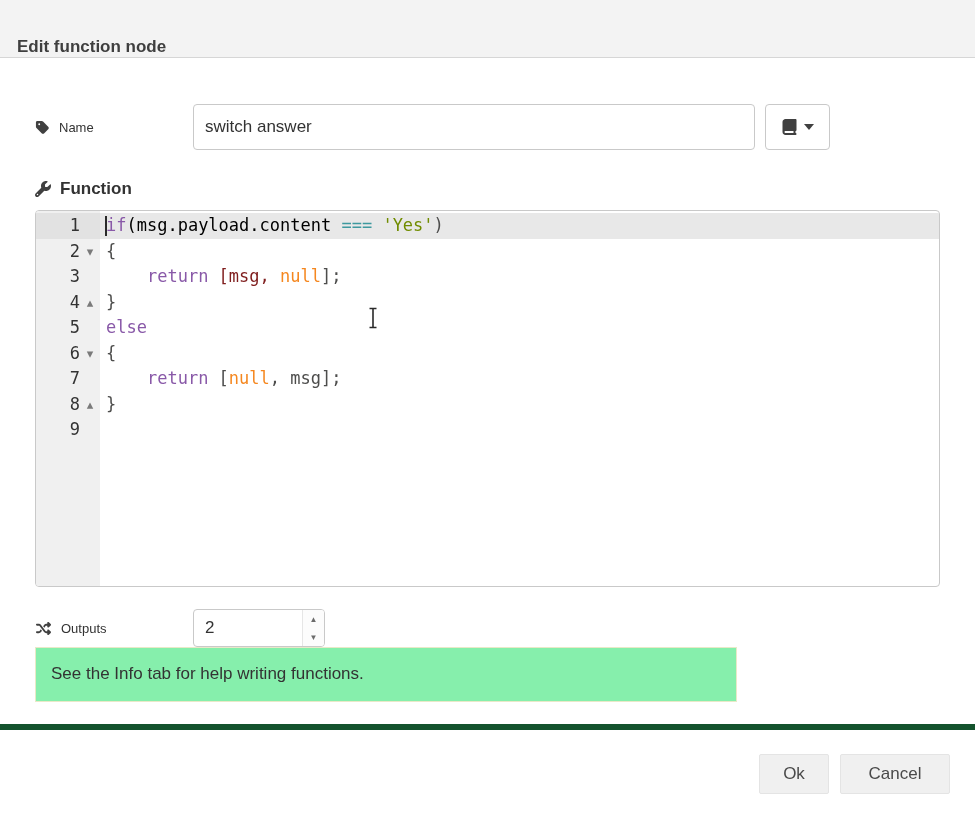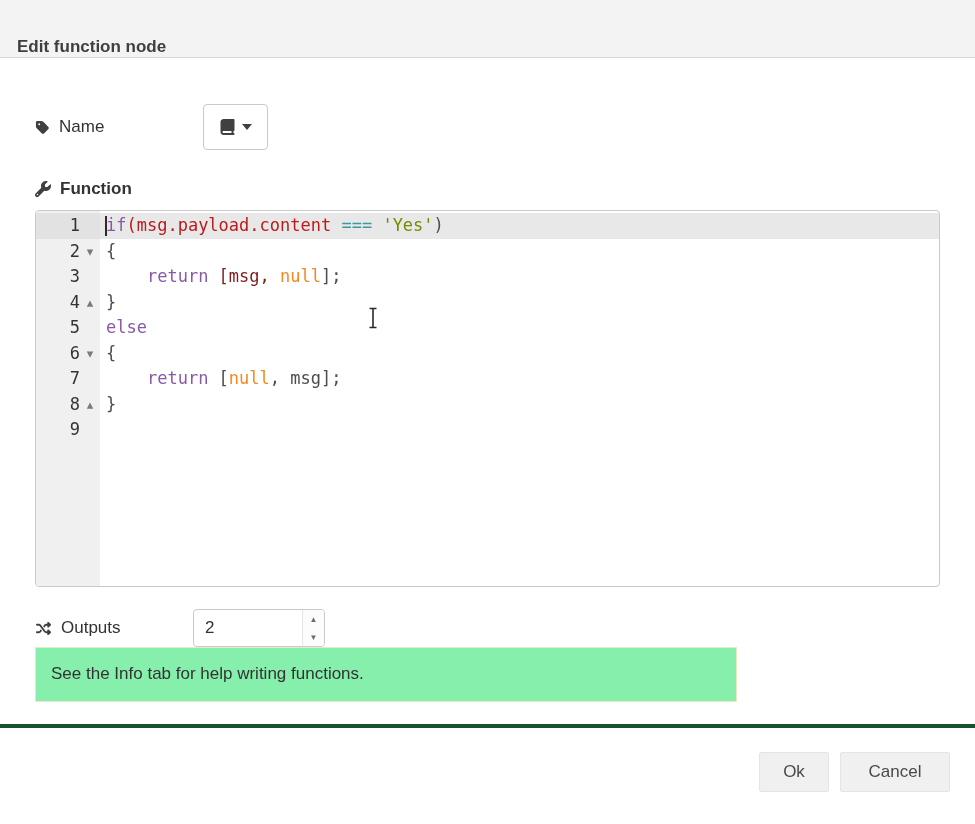--- a/index.html
+++ b/index.html
@@ -17,21 +17,21 @@
     display:flex; align-items:flex-end; padding:0 17px;
   }
   .dlg-title { font-size:17px; font-weight:bold; color:#3f3f3f; }
 
   
   .dlg-body { padding:0 35px; }
   .form-row { display:flex; align-items:center; }
   .row-name { margin-top:46px; }
   .field-label {
     width:158px; display:flex; align-items:center; gap:9px;
-    font-size:17px; color:#333; flex-shrink:0;
+    font-size:13px; color:#333; flex-shrink:0;
   }
   .field-label svg { flex-shrink:0; }
   .icon { fill:#404040; }
 
   .name-input {
     width:562px; height:46px; border:1px solid #c9c9c9; border-radius:4px;
     padding:0 11px; font-size:17px; color:#333; font-family:"Liberation Sans",sans-serif;
     outline:none; background:#fff;
   }
   .library-btn {
@@ -89,21 +89,21 @@
 
   
   .form-tip {
     margin-top:0; width:702px; min-height:55px;
     background:#86efac; border:1px solid #e9e9c8;
     padding:16px 15px; font-size:17px; color:#333;
   }
 
   
   .dlg-footer {
-    margin-top:22px; border-top:4px solid #14532d;
+    margin-top:22px; border-top:6px solid #14532d;
     padding:24px 25px 0; display:flex; justify-content:flex-end; gap:11px;
   }
   .btn {
     height:40px; background:#f0f0f0; border:1px solid #e4e4e4; border-radius:2px;
     font-size:17px; color:#4a4a4a; font-family:"Liberation Sans",sans-serif;
     cursor:pointer; display:flex; align-items:center; justify-content:center;
   }
   .btn-ok { width:70px; }
   .btn-cancel { width:110px; }
 </style>
@@ -118,20 +118,21 @@
 
   <div class="dlg-body">
 
     <div class="form-row row-name">
       <div class="field-label">
         <svg class="icon" width="15" height="15" viewBox="0 0 448 512">
           <path d="M0 80V229.5c0 17 6.7 33.3 18.7 45.3l176 176c25 25 65.5 25 90.5 0L418.7 317.3c25-25 25-65.5 0-90.5l-176-176c-12-12-28.3-18.7-45.3-18.7H48C21.5 32 0 53.5 0 80zm112 32a32 32 0 1 1 0 64 32 32 0 1 1 0-64z"></path>
         </svg>
         <span>Name</span>
       </div>
+      <input class="name-input" type="text" value="switch answer" style="">
       <button class="library-btn">
         <svg class="icon" width="15" height="16" viewBox="0 0 448 512">
           <path d="M96 0C43 0 0 43 0 96V416c0 53 43 96 96 96H384h32c17.7 0 32-14.3 32-32s-14.3-32-32-32V384c17.7 0 32-14.3 32-32V32c0-17.7-14.3-32-32-32H384 96zm0 384H352v64H96c-17.7 0-32-14.3-32-32s14.3-32 32-32z"></path>
         </svg>
         <span class="caret-down"></span>
       </button>
     </div>
 
     <div class="func-label">
       <svg class="icon" width="16" height="16" viewBox="0 0 512 512">
@@ -146,21 +147,21 @@
           <div class="gutter-cell"><span>2</span><span class="fold">▾</span></div>
           <div class="gutter-cell"><span>3</span></div>
           <div class="gutter-cell"><span>4</span><span class="fold">▴</span></div>
           <div class="gutter-cell"><span>5</span></div>
           <div class="gutter-cell"><span>6</span><span class="fold">▾</span></div>
           <div class="gutter-cell"><span>7</span></div>
           <div class="gutter-cell"><span>8</span><span class="fold">▴</span></div>
           <div class="gutter-cell"><span>9</span></div>
         </div>
       <div class="code-area">
-          <div class="code-line active"><span class="ace-caret"></span><span style="color: rgb(137, 89, 168);">if</span><span style="color: #b91c1c;">(msg.payload.content </span><span style="color: rgb(62, 153, 159);">===</span><span style="color: rgb(77, 77, 76);"> </span><span style="color: rgb(113, 140, 0);">'Yes'</span><span style="color: rgb(77, 77, 76);">)</span></div>
+          <div class="code-line active"><span class="ace-caret"></span><span style="color: rgb(137, 89, 168);">if</span><span style="color: #000000;">(msg.payload.content </span><span style="color: rgb(62, 153, 159);">===</span><span style="color: rgb(77, 77, 76);"> </span><span style="color: rgb(113, 140, 0);">'Yes'</span><span style="color: rgb(77, 77, 76);">)</span></div>
           <div class="code-line"><span style="color: rgb(77, 77, 76);">{</span></div>
           <div class="code-line"><span style="color: rgb(77, 77, 76);">    </span><span style="color: rgb(137, 89, 168);">return</span><span style="color: #7f1d1d;"> [msg, </span><span style="color: rgb(245, 135, 31);">null</span><span style="color: rgb(77, 77, 76);">];</span></div>
           <div class="code-line"><span style="color: rgb(77, 77, 76);">}</span></div>
           <div class="code-line"><span style="color: rgb(137, 89, 168);">else</span></div>
           <div class="code-line"><span style="color: rgb(77, 77, 76);">{</span></div>
           <div class="code-line"><span style="color: rgb(77, 77, 76);">    </span><span style="color: rgb(137, 89, 168);">return</span><span style="color: rgb(77, 77, 76);"> [</span><span style="color: rgb(245, 135, 31);">null</span><span style="color: rgb(77, 77, 76);">, msg];</span></div>
           <div class="code-line"><span style="color: rgb(77, 77, 76);">}</span></div>
           <div class="code-line"></div>
         </div>
       <svg class="ibeam-cursor" width="12" height="22" viewBox="0 0 12 22">

